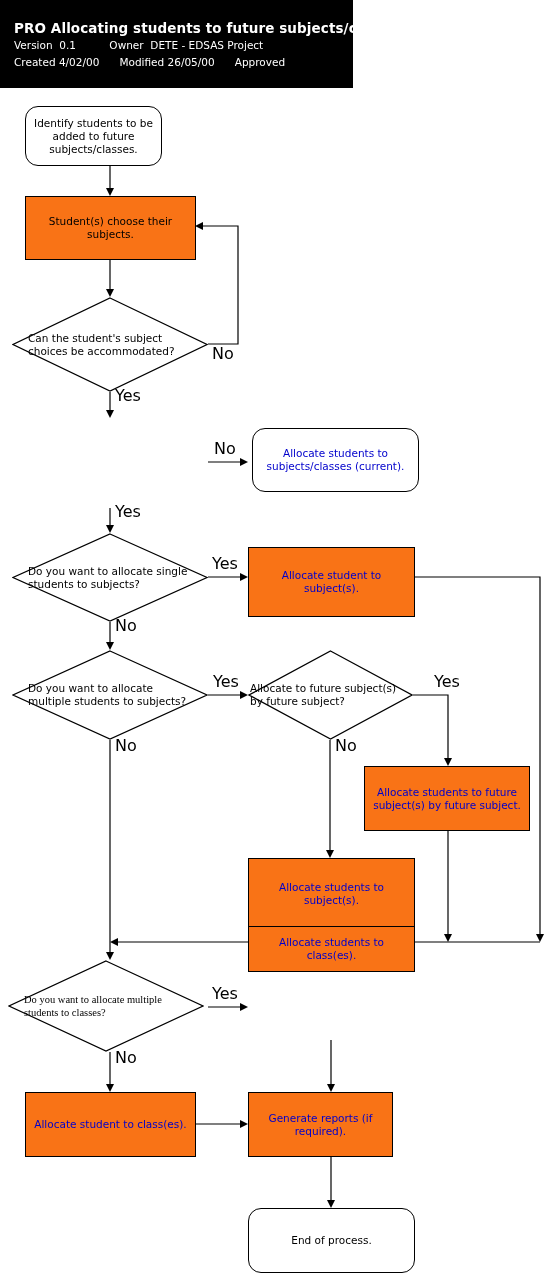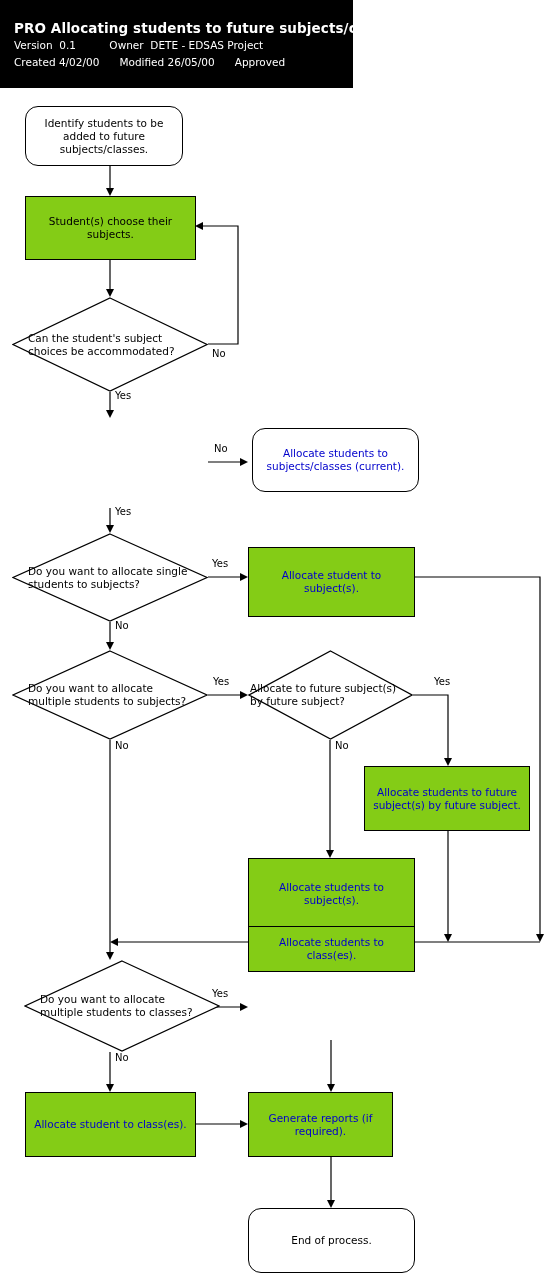--- a/index.html
+++ b/index.html
@@ -27,38 +27,38 @@
   #wires{position:absolute;left:0;top:0;width:559px;height:1287px;}
   #wires line,#wires polyline{stroke:#000;stroke-width:1.2;fill:none;}
   #wires polygon{fill:#000;}
 
   
   .node{
     position:absolute;box-sizing:border-box;
     display:flex;align-items:center;justify-content:center;
     text-align:center;line-height:13px;font-size:10.5px;color:#000;
   }
-  .proc{border:1.2px solid #000;background:#84cc16;}
+  .proc{border:1.2px solid #000;background:#f97316;}
   .term{border:1.2px solid #000;background:#fff;border-radius:13px;}
   .blue{color:#0000cc;}
   .node span{display:block;padding:0 6px;}
 
   
   .decision{position:absolute;}
   .decision svg{position:absolute;left:0;top:0;}
   .decision .dtext{
     position:absolute;left:0;top:0;width:100%;height:100%;
     display:flex;align-items:center;justify-content:center;
     text-align:left;font-size:10.5px;line-height:13px;color:#000;
   }
   .decision .dtext span{display:block;padding:0 16px;}
 
   
   .elabel{
-    position:absolute;font-size:10px;color:#000;white-space:nowrap;
+    position:absolute;font-size:16px;color:#000;white-space:nowrap;
     line-height:12px;
   }
 </style>
 </head>
 <body>
 
 <div id="stage">
 
   <div class="banner">
     <div class="banner-title">PRO Allocating students to future subjects/classes</div>
@@ -127,21 +127,21 @@
     <line x1="331" y1="1040" x2="331" y2="1086"></line>
     <polygon points="331,1092 327,1084 335,1084"></polygon>
 
     <line x1="195" y1="1124" x2="242" y2="1124"></line>
     <polygon points="248,1124 240,1120 240,1128"></polygon>
 
     <line x1="331" y1="1157" x2="331" y2="1202"></line>
     <polygon points="331,1208 327,1200 335,1200"></polygon>
   </svg>
 
-  <div class="node term" style="left:25px;top:106px;width:158px;height:60px;">
+  <div class="node term" style="left:25px;top:106px;width:137px;height:60px;">
     <span>Identify students to be added to future subjects/classes.</span>
   </div>
 
   <div class="node proc" style="left:25px;top:196px;width:171px;height:64px;">
     <span>Student(s) choose their subjects.</span>
   </div>
 
   <div class="decision" style="left:12px;top:297px;width:196px;height:95px;">
     <svg width="196" height="95" viewBox="0 0 196 95">
       <polygon points="98,1 195,47.5 98,94 1,47.5" fill="#fff" stroke="#000" stroke-width="1.2"></polygon>
@@ -198,21 +198,21 @@
   <div class="elabel" style="left:335px;top:740px;">No</div>
 
   <div class="node proc blue" style="left:364px;top:766px;width:166px;height:65px;">
     <span>Allocate students to future subject(s) by future subject.</span>
   </div>
 
   <div class="node proc blue" style="left:248px;top:858px;width:167px;height:72px;">
     <span>Allocate students to subject(s).</span>
   </div>
 
-  <div class="decision" style="left:24px;top:960px;width:196px;height:92px;">
+  <div class="decision" style="left:8px;top:960px;width:196px;height:92px;font-family:Liberation Serif, serif;">
     <svg width="196" height="92" viewBox="0 0 196 92">
       <polygon points="98,1 195,46 98,91 1,46" fill="#fff" stroke="#000" stroke-width="1.2"></polygon>
     </svg>
     <div class="dtext">
         <span>Do you want to allocate multiple students to classes?</span>
       </div>
   </div>
   <div class="elabel" style="left:212px;top:988px;">Yes</div>
   <div class="elabel" style="left:115px;top:1052px;">No</div>
 

